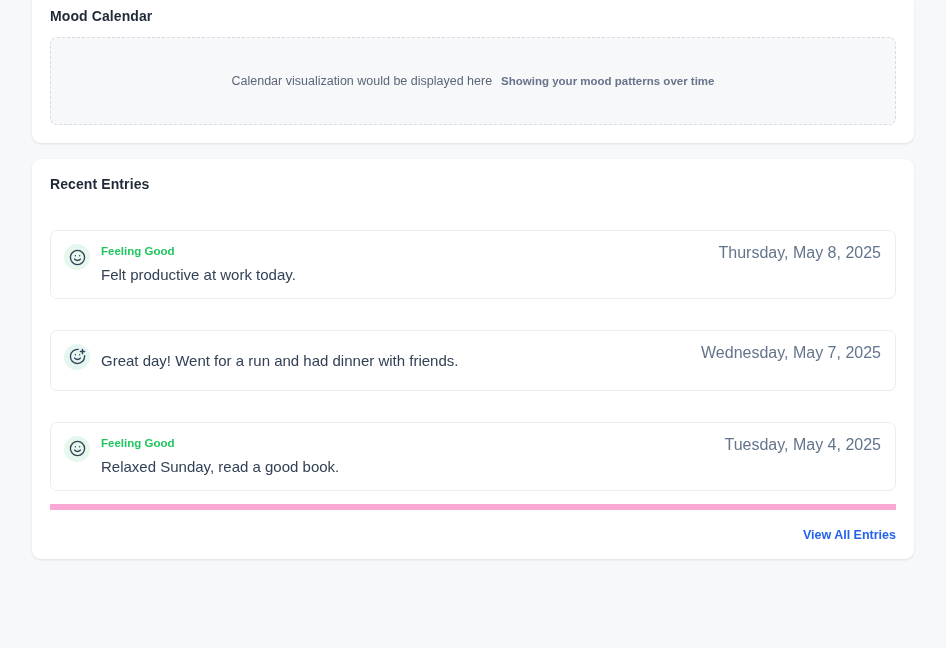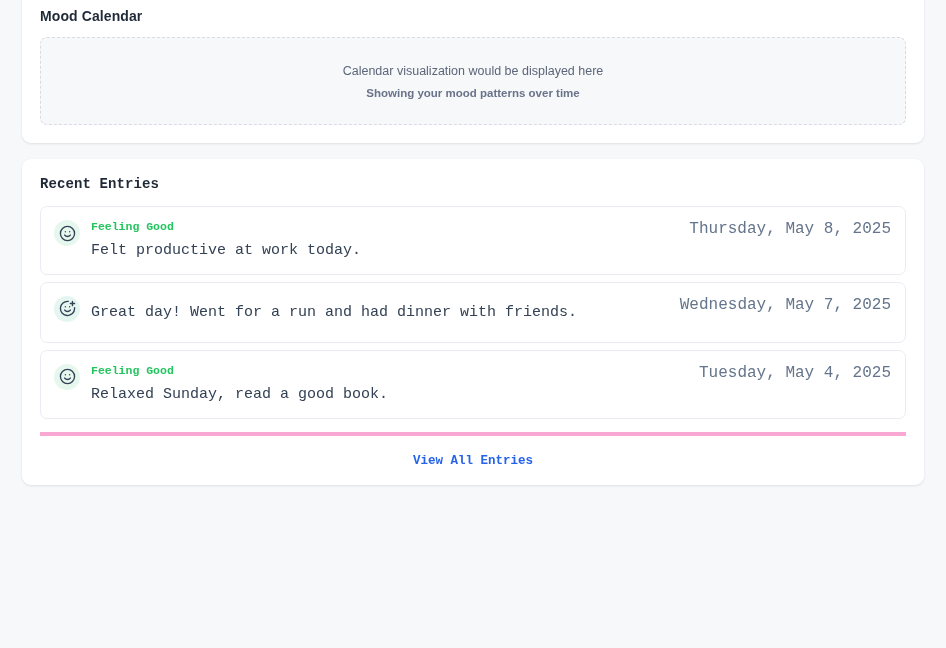--- a/index.html
+++ b/index.html
@@ -10,21 +10,21 @@
     height: 648px;
     background: #f7f8fa;
     font-family: "Liberation Sans", sans-serif;
     -webkit-font-smoothing: antialiased;
   }
 
   .page {
     width: 946px;
     height: 640px;
     background: #f7f8fa;
-    padding: 0 22px;
+    padding: 0 32px;
     overflow: hidden;
   }
 
   
   .card {
     background: #ffffff;
     border-radius: 9px;
     box-shadow: 0 1px 3px rgba(16, 24, 40, 0.07), 0 1px 2px rgba(16, 24, 40, 0.04);
   }
 
@@ -43,61 +43,61 @@
     letter-spacing: 0.1px;
     margin-bottom: 13px;
   }
 
   .calendar-placeholder {
     border: 1px dashed #d7dbe3;
     border-radius: 7px;
     background: #f7f8fa;
     height: 88px;
     display: flex;
-    flex-direction: column;
+    flex-direction: row;
     align-items: center;
     justify-content: center;
     gap: 9px;
   }
 
   .placeholder-primary {
     font-size: 12.5px;
     color: #5b6679;
   }
 
   .placeholder-secondary {
     font-size: 11.5px;
     color: #69738a;
     font-weight: bold;
   }
 
   
   .entries-card {
     margin-top: 16px;
     padding: 17px 18px 0 18px;
-    font-family: Liberation Mono, monospace;
   }
 
   .entries-list {
     margin-top: 14px;
     display: flex;
     flex-direction: column;
     gap: 7px;
   }
 
   .entry {
     position: relative;
     display: flex;
     align-items: flex-start;
     gap: 11px;
     border: 1px solid #e9edf3;
     border-radius: 7px;
     background: #ffffff;
     padding: 12px 14px 13px 13px;
     min-height: 61px;
+    margin-top: 24px;
   }
 
   .mood-icon {
     flex: 0 0 auto;
     width: 26px;
     height: 26px;
     border-radius: 50%;
     display: flex;
     align-items: center;
     justify-content: center;
@@ -129,23 +129,23 @@
     font-size: 16px;
     color: #64748b;
     white-space: nowrap;
     padding-top: 1px;
     align-self: flex-start;
   }
 
   
   .entries-footer {
     margin-top: 13px;
-    border-top: 4px solid #f9a8d4;
+    border-top: 6px solid #f9a8d4;
     padding: 15px 0 16px 0;
-    text-align: center;
+    text-align: right;
   }
 
   .view-all-link {
     font-size: 12.5px;
     font-weight: bold;
     color: #2563eb;
     text-decoration: none;
     cursor: pointer;
   }
 </style>

